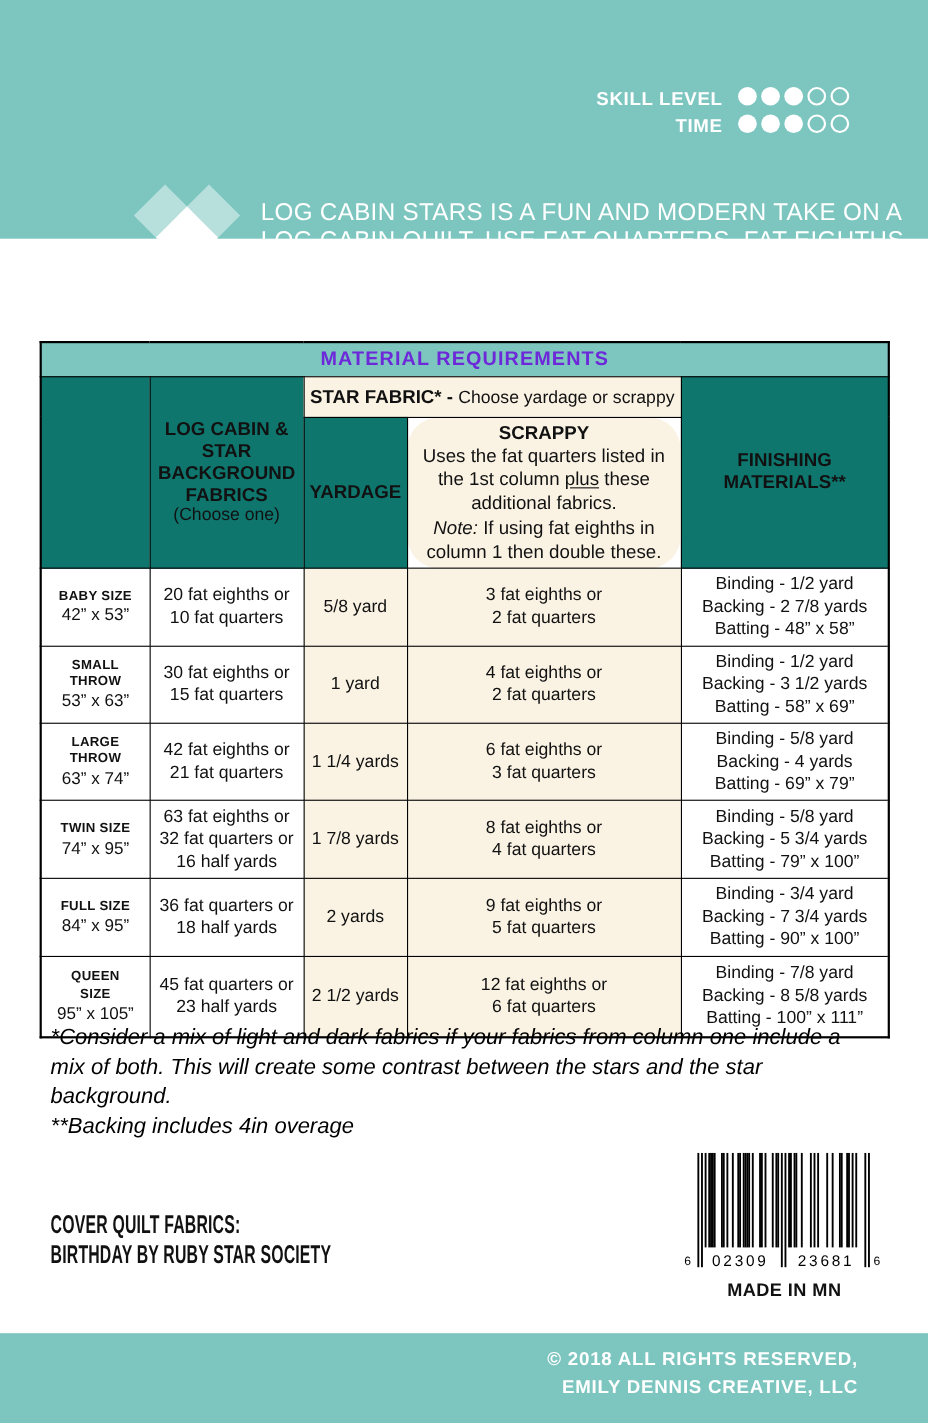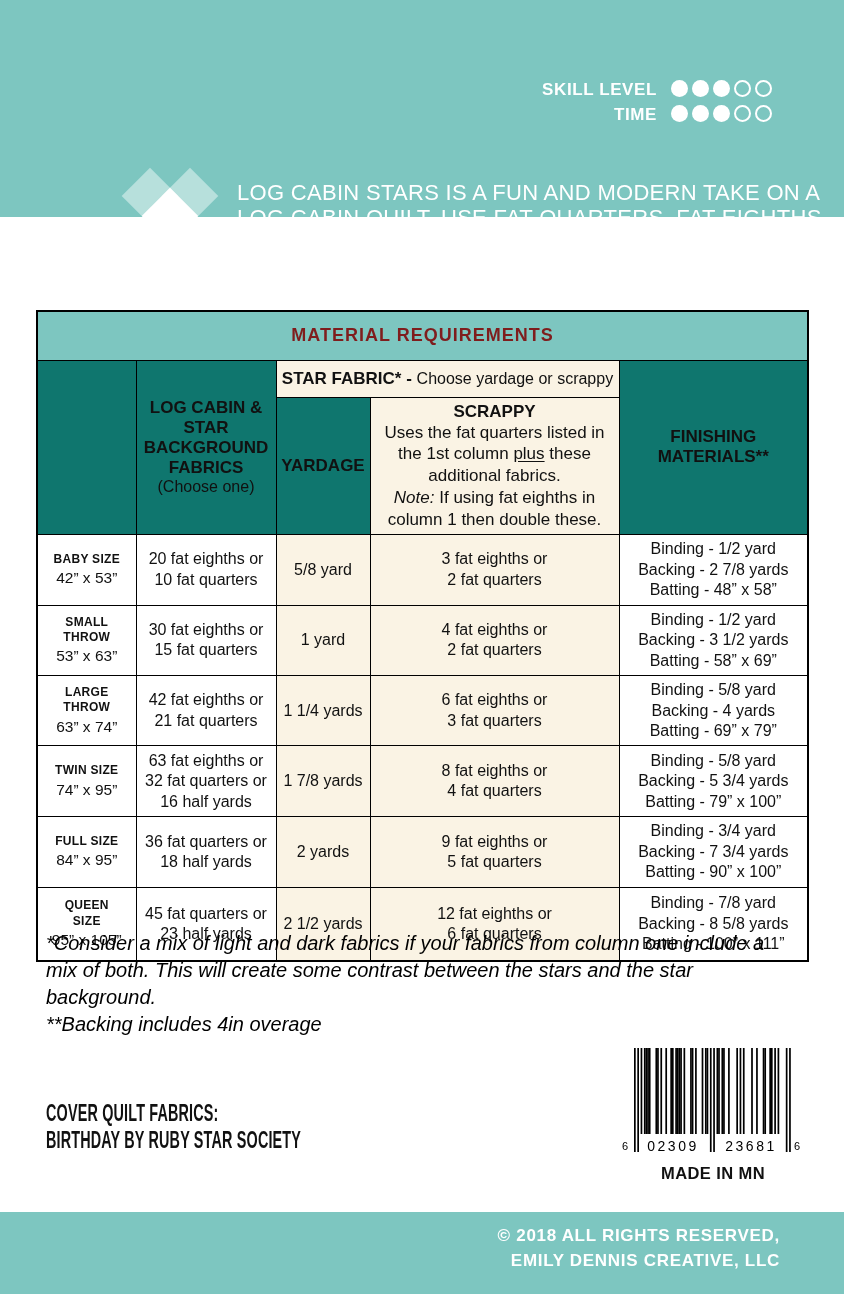--- a/index.html
+++ b/index.html
@@ -27,30 +27,30 @@
     color:#fff; font-size:22px; line-height:25px; letter-spacing:0.3px; font-weight:normal;
   }
   
   table.req {
     position:absolute; left:36px; top:310px; width:771px;
     border-collapse:collapse; table-layout:fixed;
     border:2px solid #000;
   }
   table.req th, table.req td { border:1.5px solid #000; text-align:center; vertical-align:middle; }
   .tbl-title {
-    background:#7dc6c0; color:#7f1d1d; font-size:18px; font-weight:bold;
-    letter-spacing:1px; height:49px;
+    background:#7dc6c0; color:#6d28d9; font-size:18px; font-weight:bold;
+    letter-spacing:1px; height:31px;
   }
   .cream { background:#faf3e4; }
   th.star-span { height:37px; font-size:16px; font-weight:normal; }
   th.star-span b { font-size:17px; }
   th.head { font-size:17px; font-weight:bold; background:#0f766e; }
   .head-sub { font-weight:normal; font-size:16px; }
   th.yardage-h { font-size:17px; }
-  .scrappy-h { padding:4px 6px; height:118px; }
+  .scrappy-h { padding:4px 6px; height:118px;border-radius:30px; }
   .scrappy-title { font-size:17px; font-weight:bold; }
   .scrappy-desc { font-size:17px; font-weight:normal; line-height:1.28; }
   .scrappy-desc u { text-underline-offset:2px; }
   td { font-size:16px; line-height:1.28; padding:4px 4px; }
   td.size-cell { padding:4px 2px; }
   .size-name { font-weight:bold; font-size:12px; letter-spacing:0.3px; }
   .size-dim { font-size:15.5px; margin-top:1px; }
   .fin-cell { font-size:16px; }
   tr.r0 td{height:70px;} tr.r1 td{height:70px;} tr.r2 td{height:69px;}
   tr.r3 td{height:71px;} tr.r4 td{height:69px;} tr.r5 td{height:74px;}

